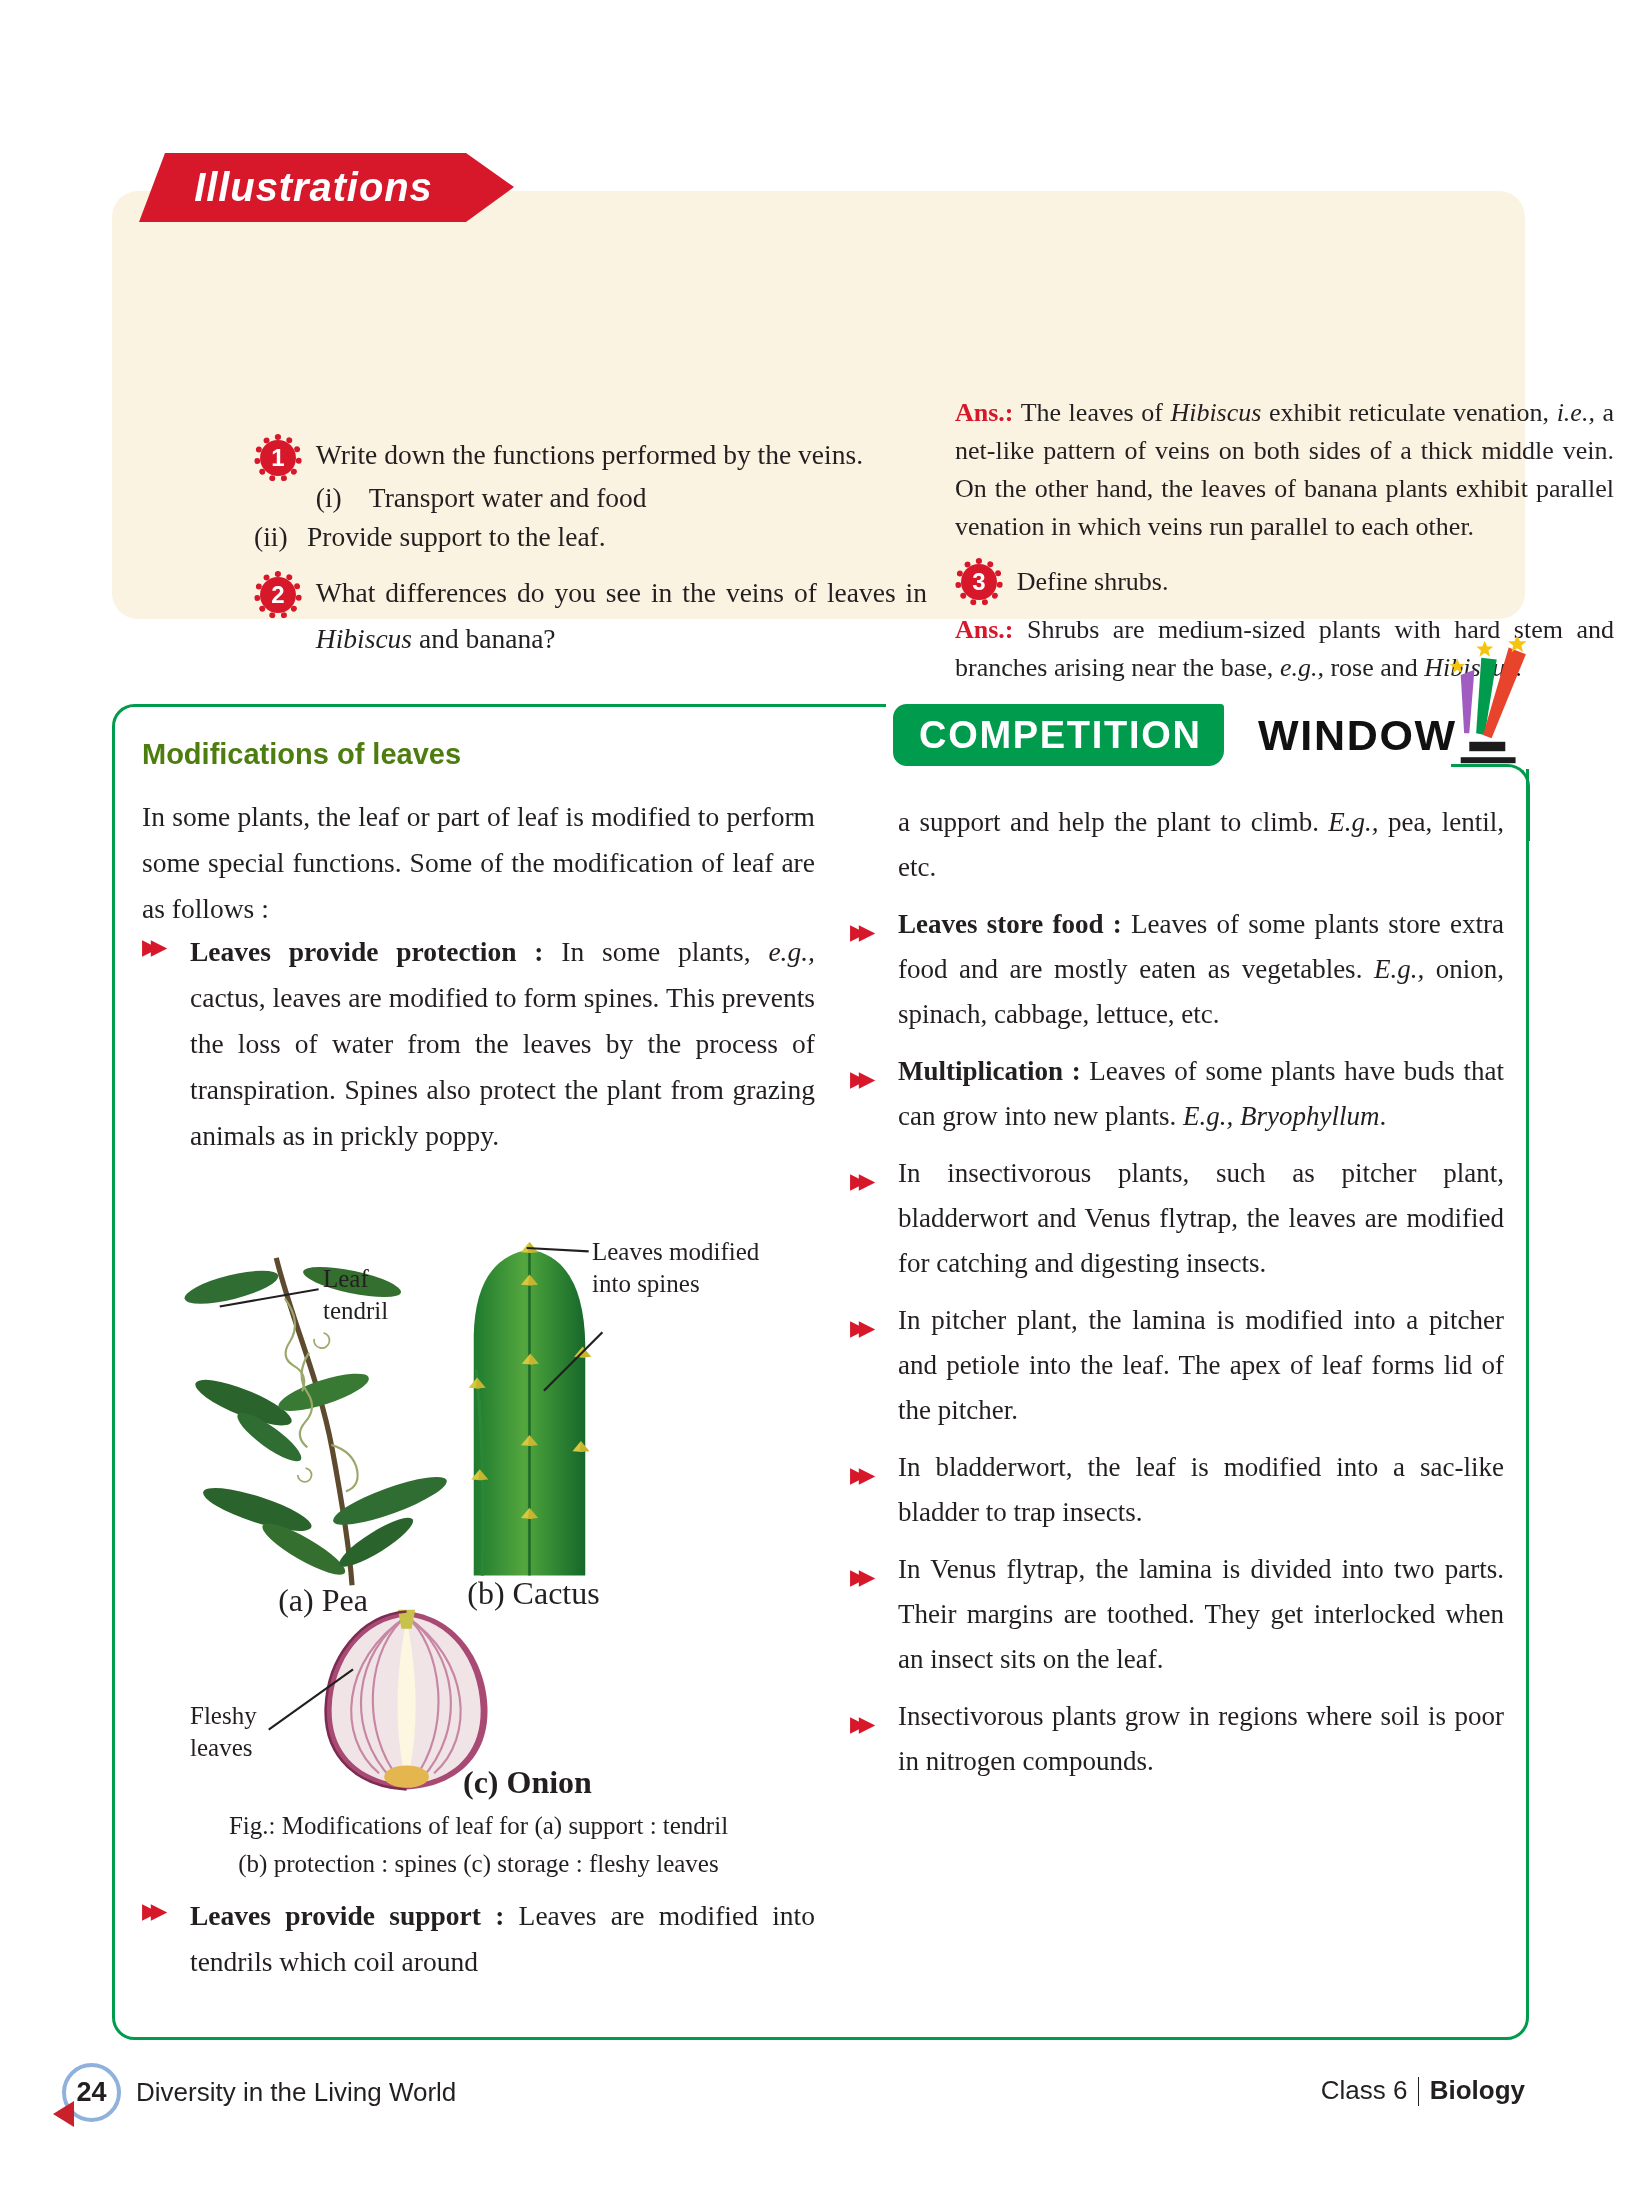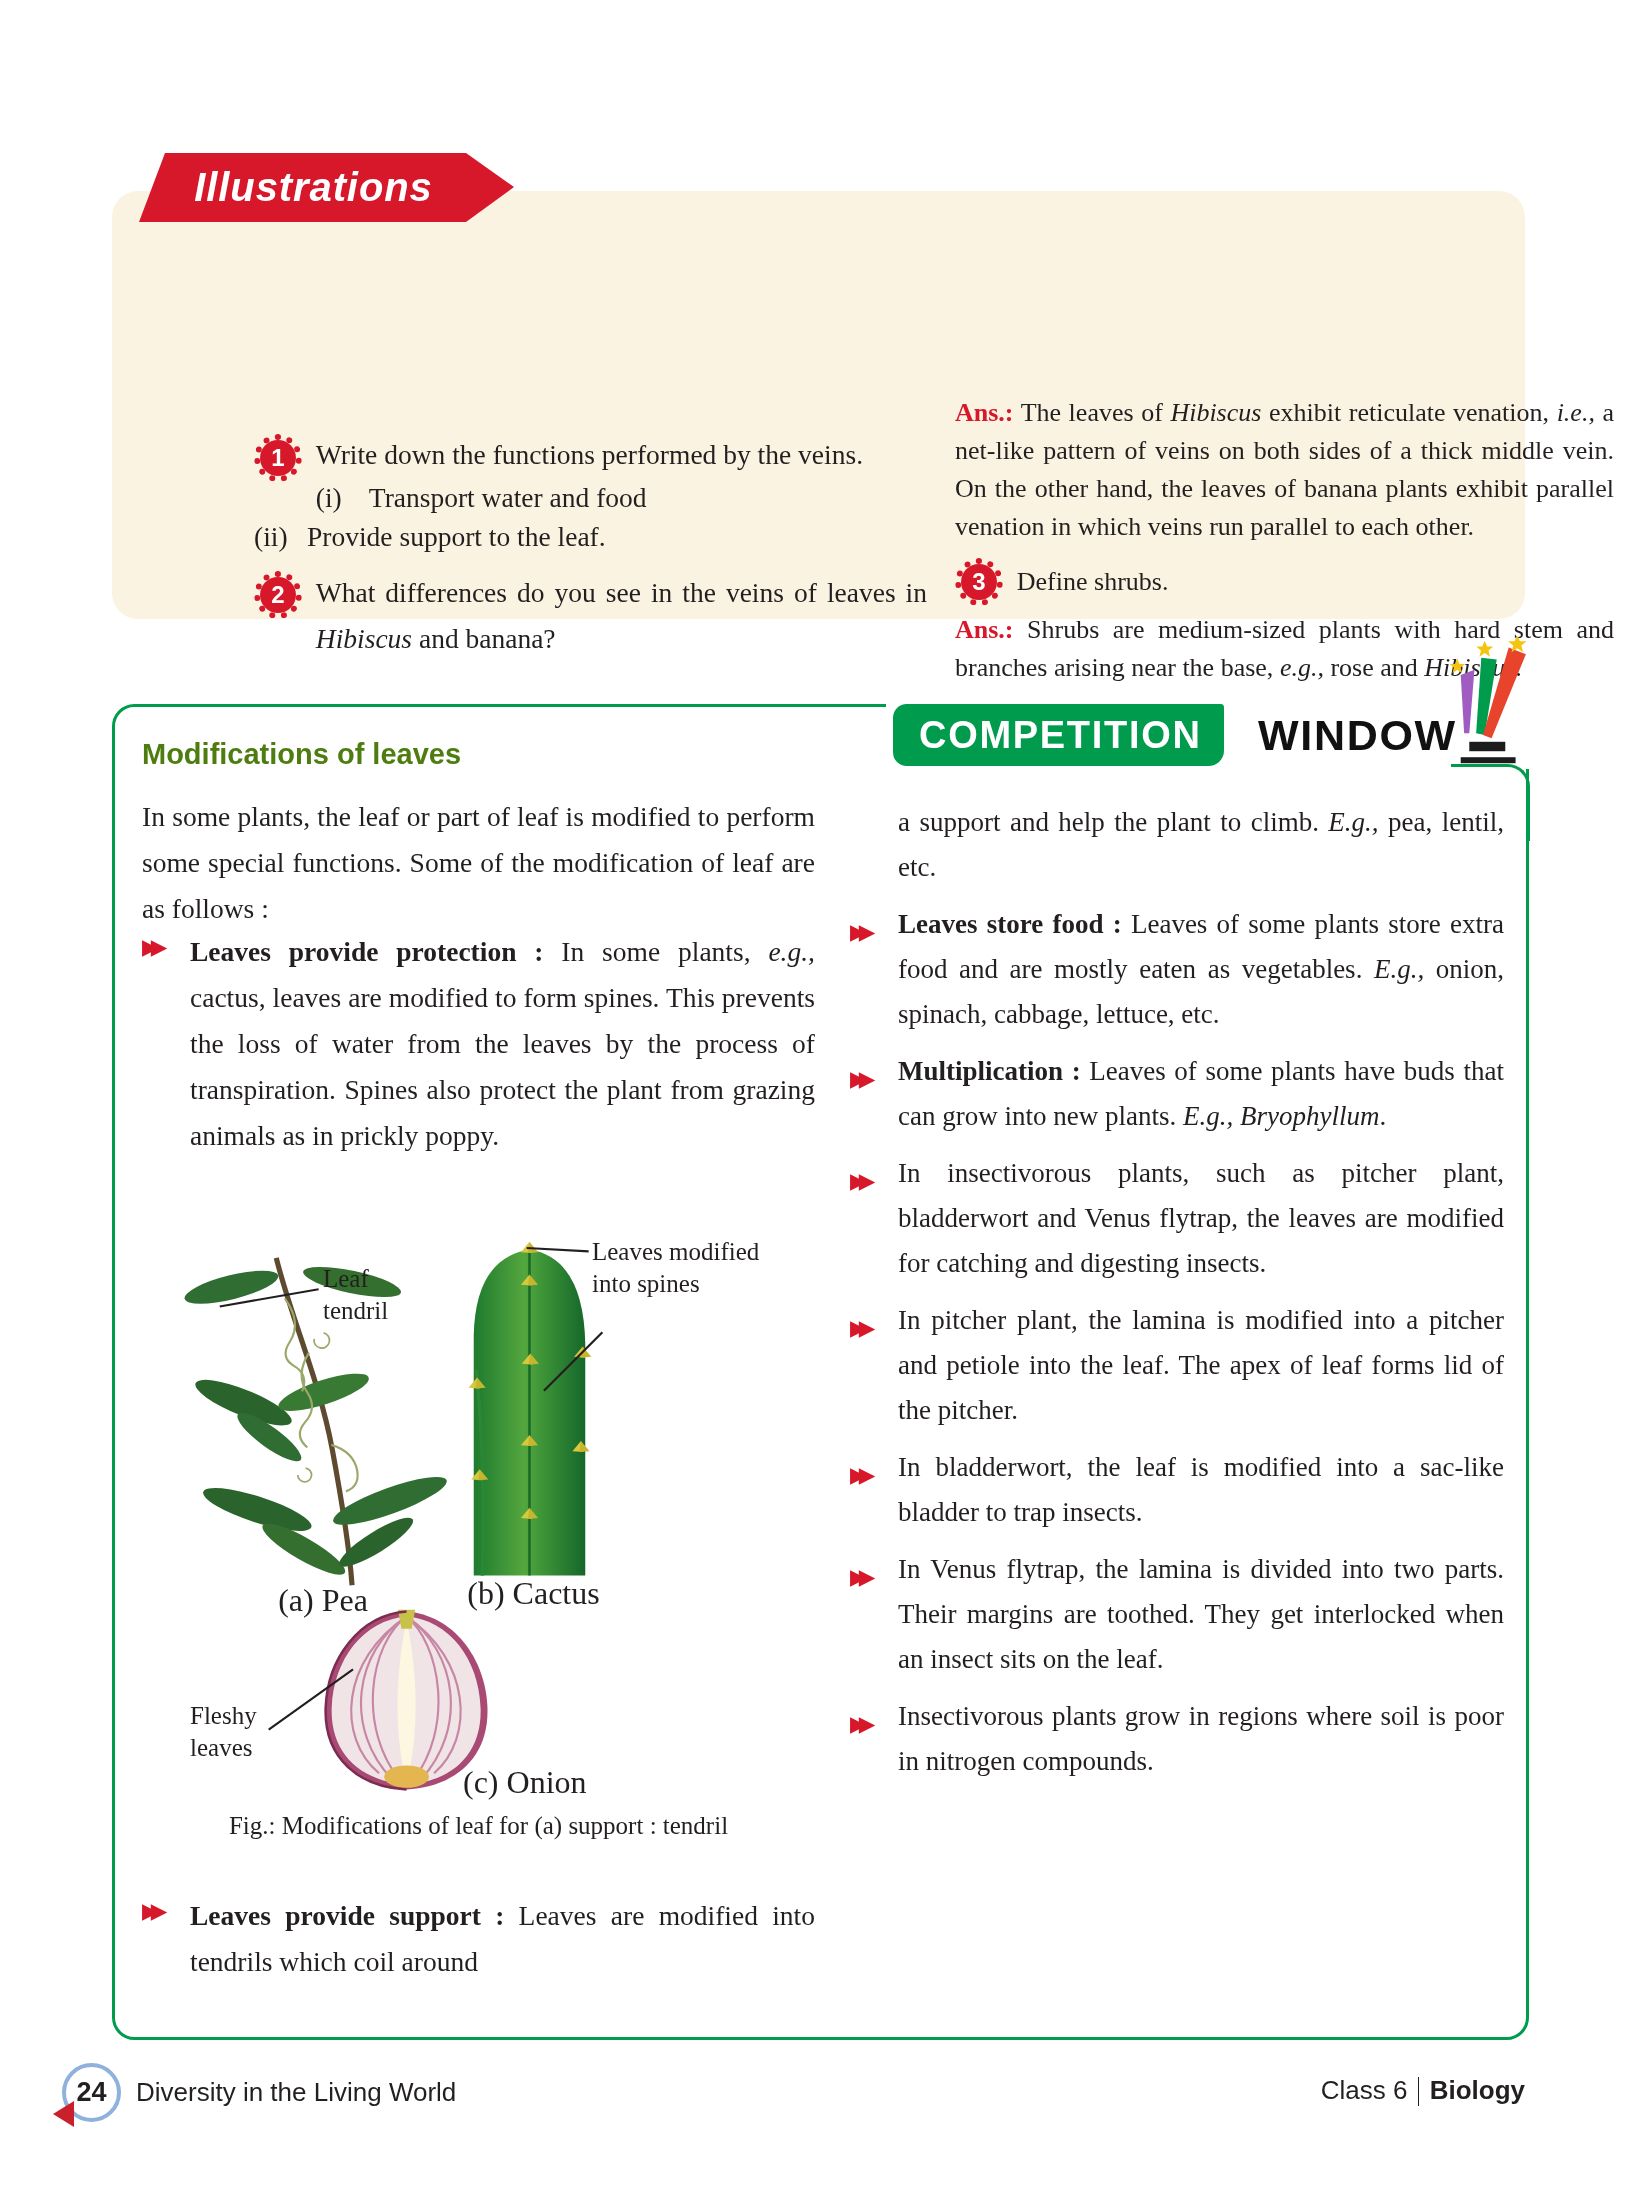--- a/index.html
+++ b/index.html
@@ -61,21 +61,21 @@
 
   
   .figure{position:absolute;left:138px;top:1229px;width:688px;height:578px;}
   .fig-label{position:absolute;font-size:25px;line-height:32px;}
   .lab-tendril{left:185px;top:34px;}
   .lab-spines{left:454px;top:6.9px;width:215px;}
   .lab-fleshy{left:52px;top:471px;text-align:left;}
   .fig-cap{position:absolute;font-size:32px;}
   .cap-a{left:99px;top:353px;width:172px;text-align:center;}
   .cap-b{left:305px;top:346px;width:181px;text-align:center;}
-  .cap-c{left:325px;top:535px;}
+  .cap-c{left:325px;top:535px;font-weight:bold;}
   .leaders{position:absolute;left:0;top:0;pointer-events:none;}
   .caption-1{position:absolute;left:142px;top:1812px;width:673px;text-align:center;font-size:25px;}
   .caption-2{position:absolute;left:142px;top:1850px;width:673px;text-align:center;font-size:25px;}
 
   .rightcol{position:absolute;left:850px;top:800px;width:654px;font-size:27px;line-height:45px;text-align:justify;}
   .rb{position:relative;margin-top:12px;padding-left:48px;}
   .rb .bmark{top:6.9px;}
   .cont-p{padding-left:48px;}
 
   
@@ -256,20 +256,21 @@
 
     <div class="fig-label lab-tendril">Leaf<br>tendril</div>
     <div class="fig-label lab-spines">Leaves modified<br>into spines</div>
     <div class="fig-label lab-fleshy">Fleshy<br>leaves</div>
     <div class="fig-cap cap-a">(a) Pea</div>
     <div class="fig-cap cap-b">(b) Cactus</div>
     <div class="fig-cap cap-c">(c) Onion</div>
   </div>
 
   <div class="caption-1">Fig.: Modifications of leaf for (a) support : tendril</div>
+  <div class="caption-2">(b) protection : spines (c) storage : fleshy leaves</div>
 
   <div class="lbullet bullet-l2">
     <span class="bmark">▶▶</span>
     <div class="btext"><b>Leaves provide support :</b> Leaves are modified into tendrils which coil around</div>
   </div>
 
   <div class="rightcol">
     <div class="cont-p">a support and help the plant to climb. <i>E.g.,</i> pea, lentil, etc.</div>
 
     <div class="rb">

